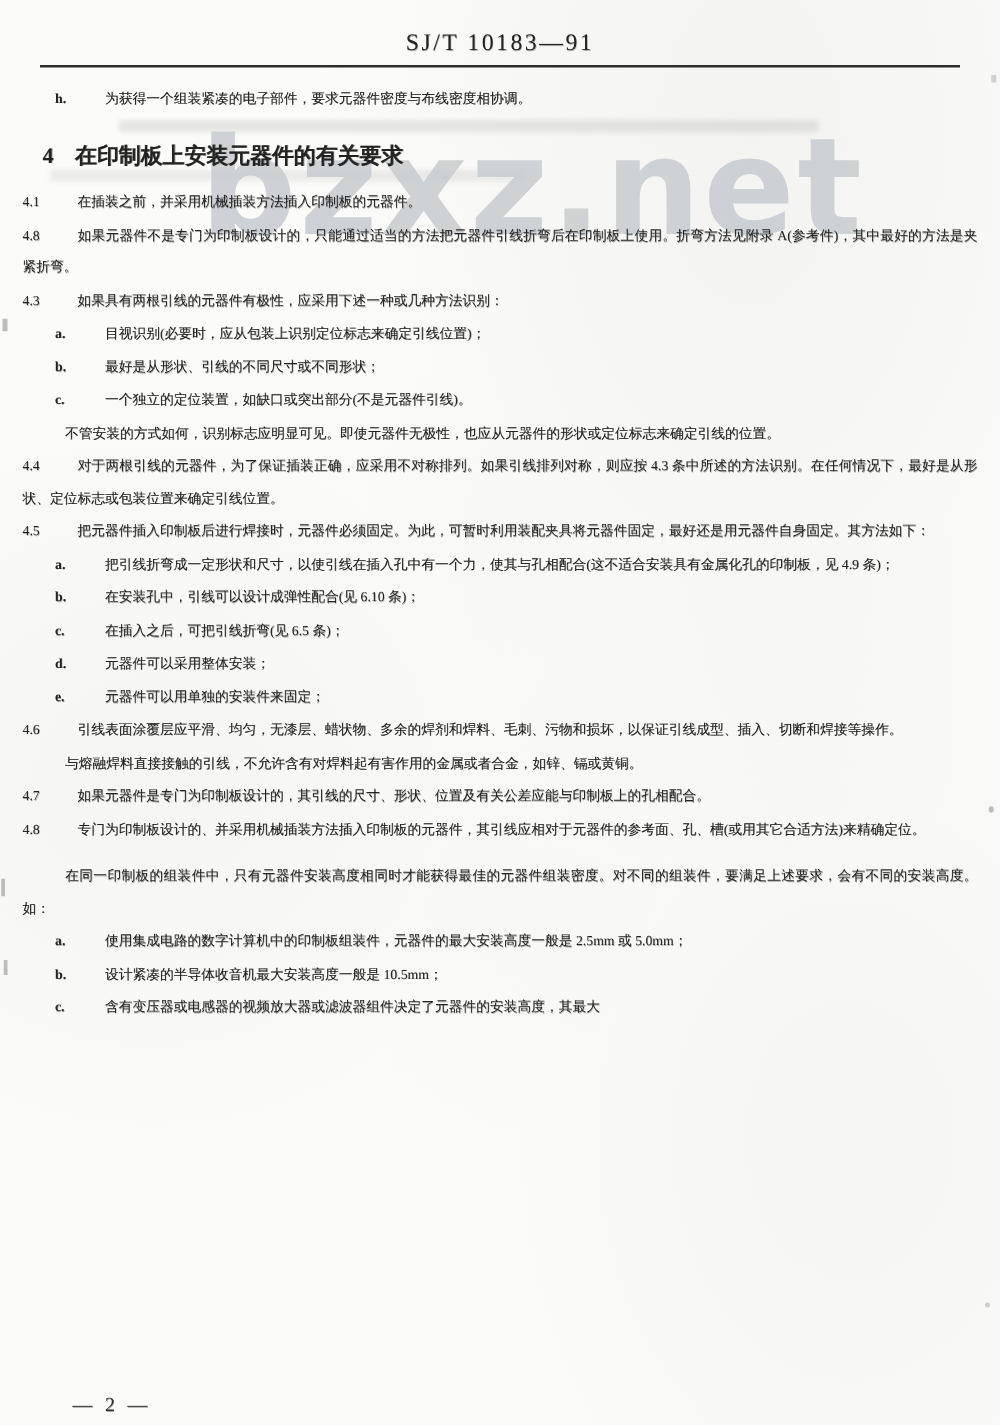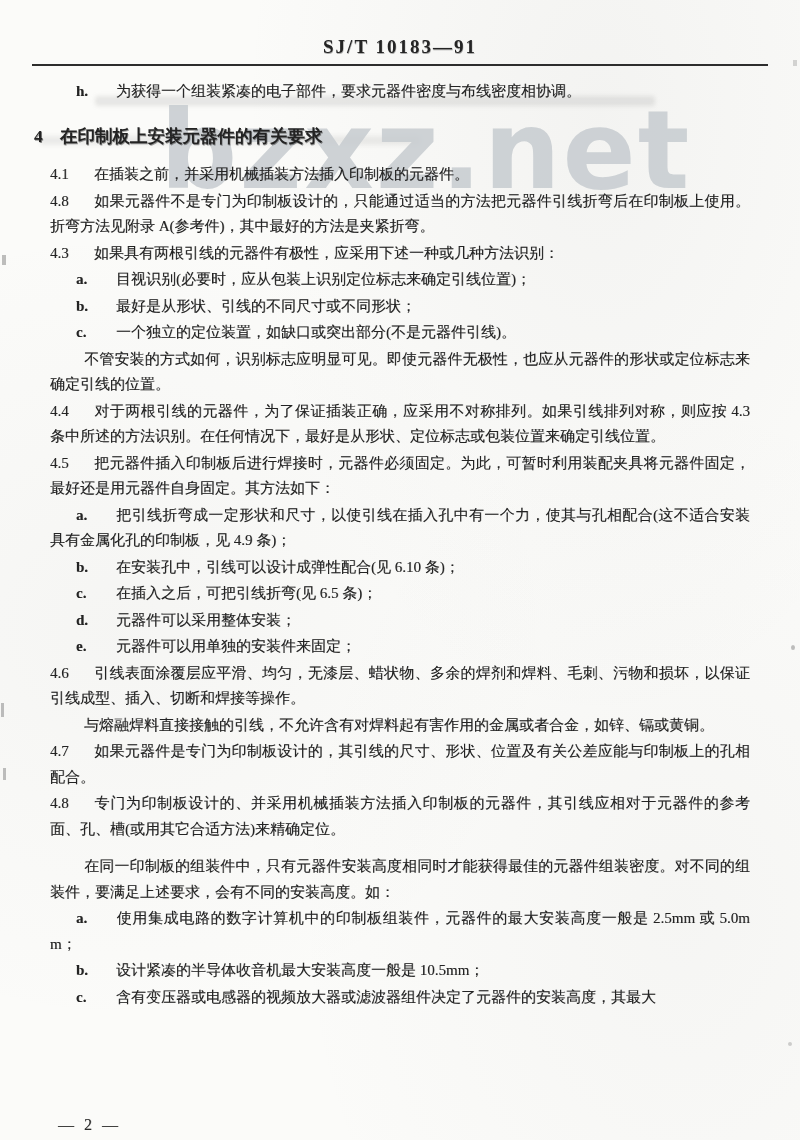--- a/index.html
+++ b/index.html
@@ -15,24 +15,24 @@
     background:
       radial-gradient(ellipse at 75% 10%, rgba(140,140,140,0.07), transparent 42%),
       radial-gradient(ellipse at 15% 55%, rgba(140,140,140,0.05), transparent 45%),
       radial-gradient(ellipse at 85% 80%, rgba(140,140,140,0.05), transparent 40%),
       #fbfbf9;
     color: #1e1e1e;
   }
   .header { position: relative; z-index: 2; }
   .doc-code {
     text-align: center;
-    padding-top: 36px;
+    padding-top: 24px;
     font-size: 19px;
     letter-spacing: 2px;
-    font-weight: bold;
+    font-weight: normal;
     color: #242424;
     text-shadow: 0.5px 0.5px 0 rgba(30,30,30,0.35);
   }
   .rule {
     margin: 6px 32px 0 32px;
     border-top: 2.5px solid #2d2d2d;
     height: 0;
   }
   .watermark {
     position: absolute;
@@ -46,22 +46,22 @@
     opacity: 0.85;
     user-select: none;
   }
   .docbody {
     position: relative;
     z-index: 1;
     padding-top: 12px;
     filter: blur(0.22px);
   }
   .p {
-    margin: 1px 50px;
-    font-size: 15px;
+    margin: 1px 18px;
+    font-size: 11px;
     line-height: 25.5px;
     text-align: justify;
     color: #232323;
     text-shadow: 0.45px 0.45px 0 rgba(40,40,40,0.38);
     word-break: break-all;
   }
   .p .label { display: inline-block; text-indent: 0; }
   .h { font-weight: bold; font-size: 17.5px; margin: 19px 34px 13px 34px; text-shadow: 0.7px 0.6px 0 rgba(30,30,30,0.45); }
   .h .label { min-width: 26px; }
   .clause .label { min-width: 44px; font-weight: normal; }

